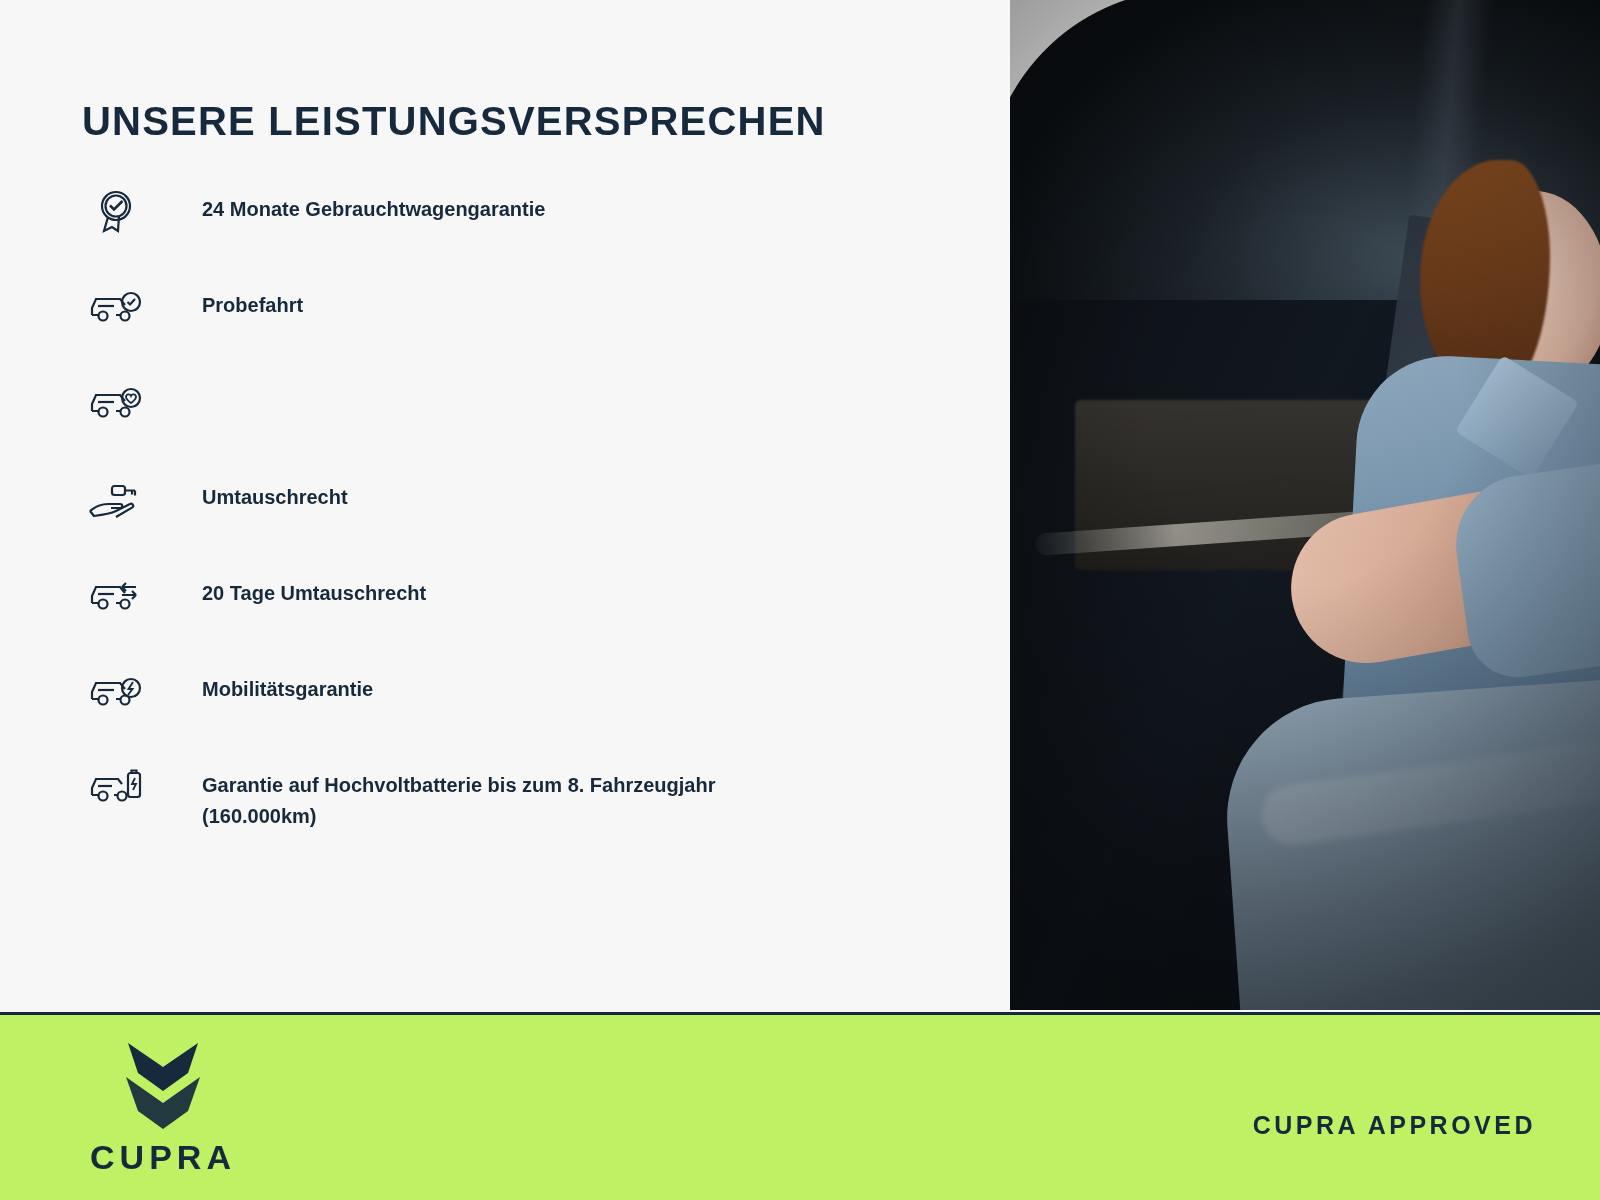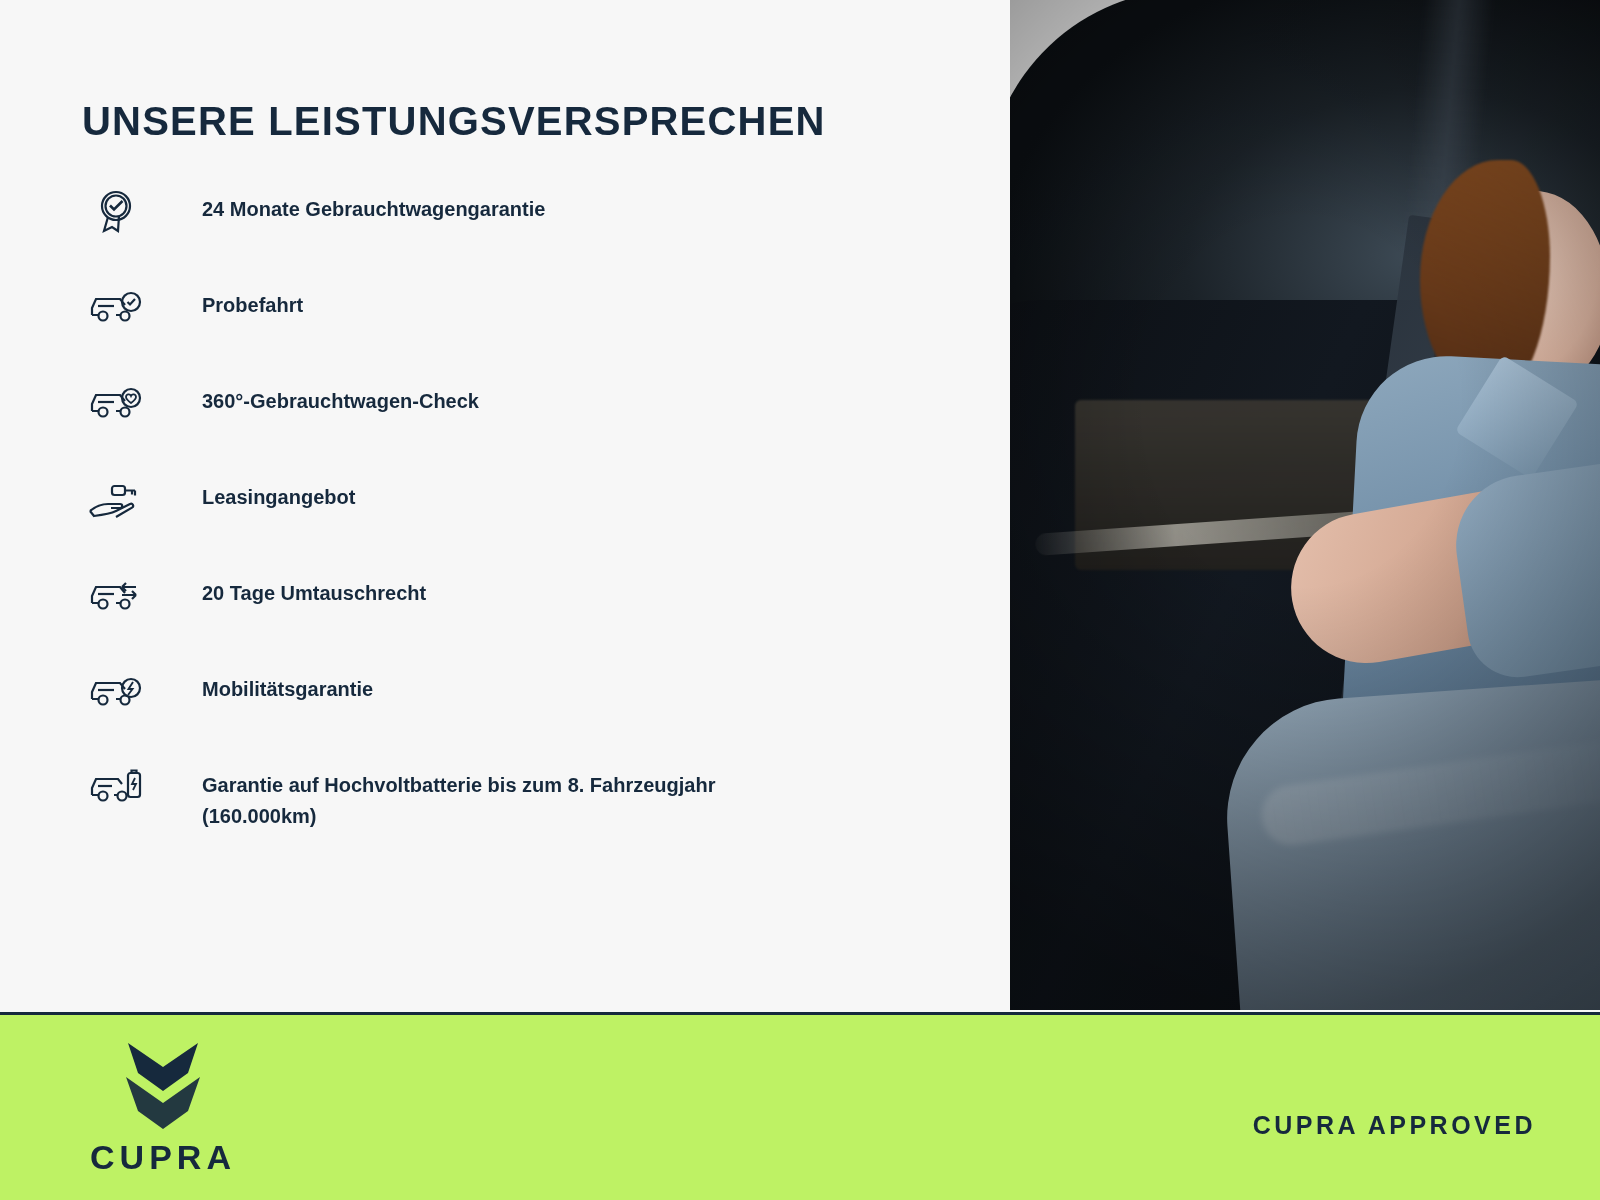--- a/index.html
+++ b/index.html
@@ -344,34 +344,33 @@
         <svg width="60" height="46" viewBox="0 0 60 46" fill="none" stroke="currentColor" stroke-width="2.2">
           <path d="M6 30v-7l4-9h24l5 6"></path>
           <path d="M6 30h6M30 30h4"></path>
           <circle cx="17" cy="31" r="4.5"></circle>
           <circle cx="39" cy="31" r="4.5"></circle>
           <path d="M12 21h16"></path>
           <circle cx="45" cy="17" r="9"></circle>
           <path d="M45 22c-3-2.2-5-3.8-5-6a2.6 2.6 0 015-1 2.6 2.6 0 015 1c0 2.2-2 3.8-5 6z" stroke-width="1.8"></path>
         </svg>
       </div>
-      <div class="feature-label">360°-Gebrauchtwagen-Check</div>
     </div>
 
 
     <div class="feature">
       <div class="feature-icon">
         <svg width="60" height="46" viewBox="0 0 60 46" fill="none" stroke="currentColor" stroke-width="2.2">
           <path d="M4 34c6-5 11-7 18-7h12c3 0 3 4 0 4h-9"></path>
           <path d="M4 34l4 5c8-1 16-2 22-5l14-7c2.5-1.2 4.5 2 2 3.6L30 40"></path>
           <rect x="26" y="9" width="13" height="9" rx="2.5"></rect>
           <path d="M39 13.5h10M46 13.5v4M49 13.5v5"></path>
         </svg>
       </div>
-      <div class="feature-label">Leasingangebot</div>
+      <div class="feature-label">Umtauschrecht</div>
     </div>
 
     <div class="feature">
       <div class="feature-icon">
         <svg width="60" height="46" viewBox="0 0 60 46" fill="none" stroke="currentColor" stroke-width="2.2">
           <path d="M6 30v-7l4-9h24l5 6"></path>
           <path d="M6 30h6M30 30h4"></path>
           <circle cx="17" cy="31" r="4.5"></circle>
           <circle cx="39" cy="31" r="4.5"></circle>
           <path d="M12 21h16"></path>

